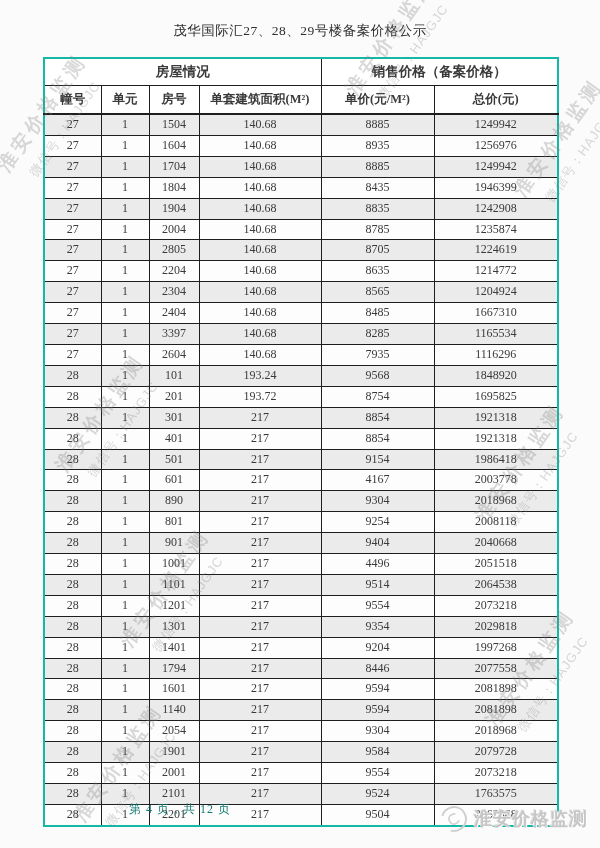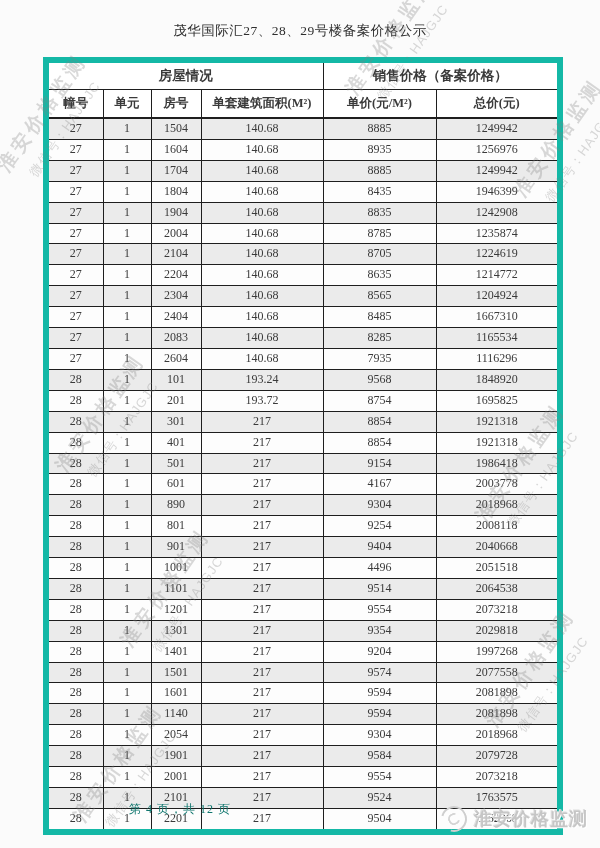--- a/index.html
+++ b/index.html
@@ -25,21 +25,21 @@
     background:#fff;
   }
   table.price-table th,
   table.price-table td{
     border:1px solid #1e1e1e;
     text-align:center;vertical-align:middle;
     padding:0;
     color:#3a3a3a;
     overflow:hidden;white-space:nowrap;
   }
-  table.price-table{border:6px solid #14b8a6;}
+  table.price-table{border:2px solid #14b8a6;}
   thead tr.group-row th{height:26px;font-size:13.5px;font-weight:bold;}
   thead tr.col-row th{height:27px;font-size:12.5px;font-weight:bold;border-bottom-width:2px;}
   tbody td{height:19.9px;font-size:12px;line-height:19.9px;box-sizing:border-box;}
   tbody tr:nth-child(odd) td{background:#ebebeb;}
   tbody tr:nth-child(even) td{background:#fdfdfd;}
 
   .footer-page{
     position:absolute;top:801px;left:0;width:60%;
     text-align:center;font-size:12px;color:#0f766e;letter-spacing:1px;
   }
@@ -162,21 +162,21 @@
           <td>27</td>
           <td>1</td>
           <td>2004</td>
           <td>140.68</td>
           <td>8785</td>
           <td>1235874</td>
         </tr>
         <tr>
           <td>27</td>
           <td>1</td>
-          <td>2104</td>
+          <td>2805</td>
           <td>140.68</td>
           <td>8705</td>
           <td>1224619</td>
         </tr>
         <tr>
           <td>27</td>
           <td>1</td>
           <td>2204</td>
           <td>140.68</td>
           <td>8635</td>
@@ -194,21 +194,21 @@
           <td>27</td>
           <td>1</td>
           <td>2404</td>
           <td>140.68</td>
           <td>8485</td>
           <td>1667310</td>
         </tr>
         <tr>
           <td>27</td>
           <td>1</td>
-          <td>2083</td>
+          <td>3397</td>
           <td>140.68</td>
           <td>8285</td>
           <td>1165534</td>
         </tr>
         <tr>
           <td>27</td>
           <td>1</td>
           <td>2604</td>
           <td>140.68</td>
           <td>7935</td>
@@ -322,23 +322,23 @@
           <td>28</td>
           <td>1</td>
           <td>1401</td>
           <td>217</td>
           <td>9204</td>
           <td>1997268</td>
         </tr>
         <tr>
           <td>28</td>
           <td>1</td>
-          <td>1501</td>
-          <td>217</td>
-          <td>9574</td>
+          <td>1794</td>
+          <td>217</td>
+          <td>8446</td>
           <td>2077558</td>
         </tr>
         <tr>
           <td>28</td>
           <td>1</td>
           <td>1601</td>
           <td>217</td>
           <td>9594</td>
           <td>2081898</td>
         </tr>

